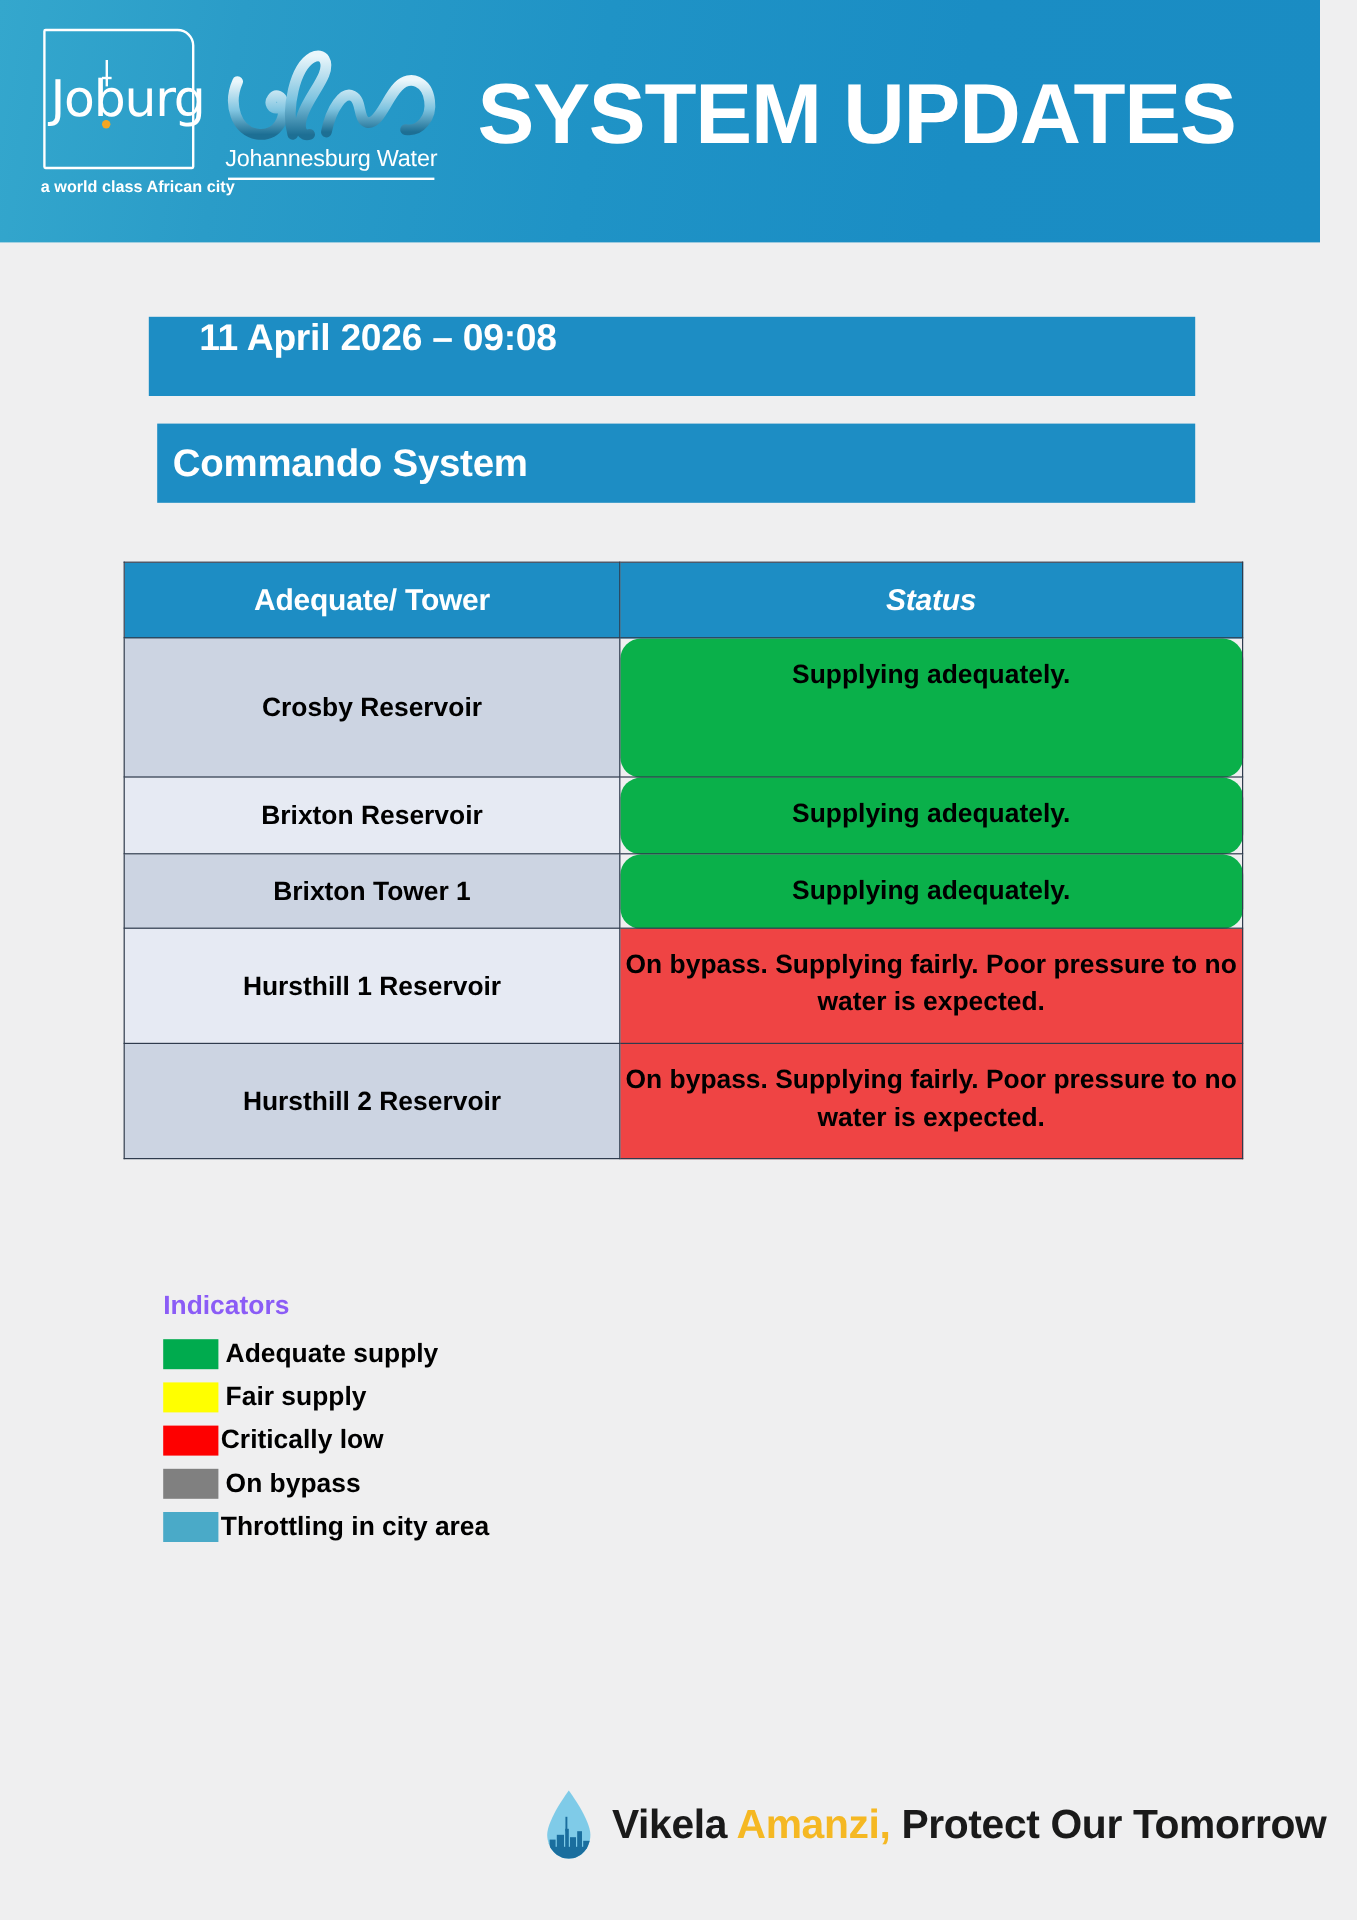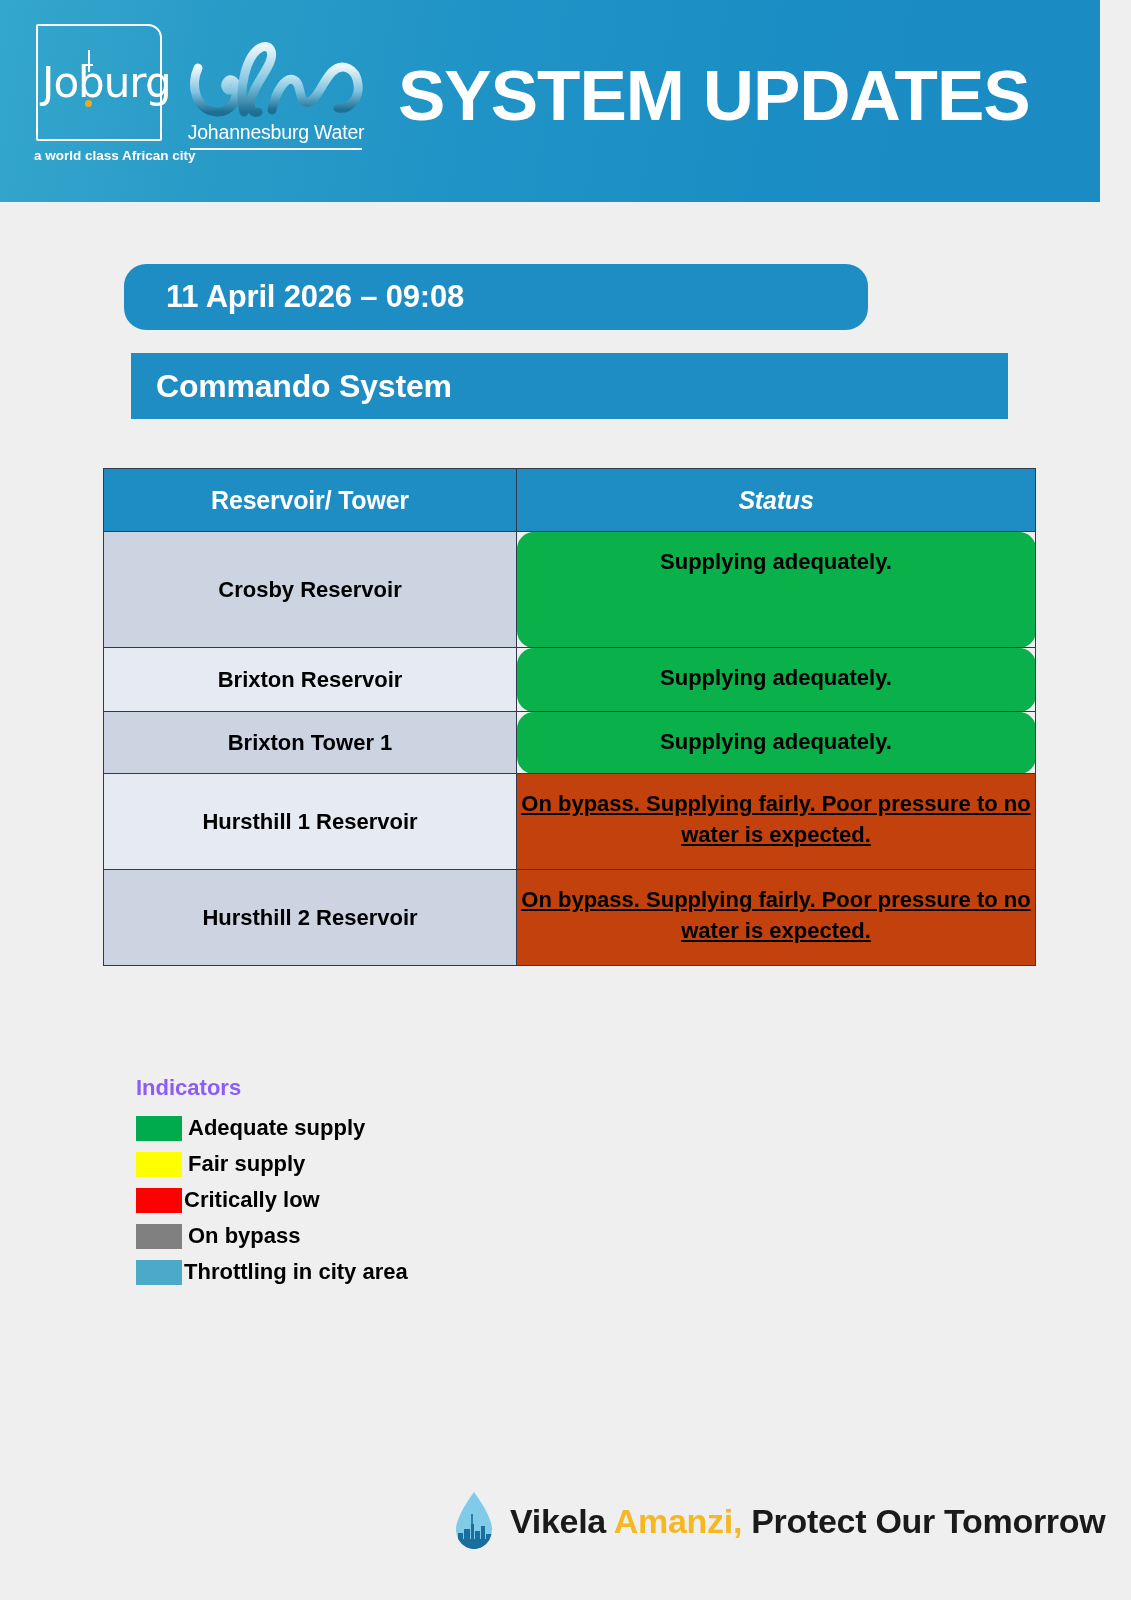--- a/index.html
+++ b/index.html
@@ -108,42 +108,40 @@
     font-weight: bold;
     letter-spacing: -1px;
     font-family: "Liberation Sans", sans-serif;
     white-space: nowrap;
   }
 
   
   .date-bar {
     position: absolute;
     left: 124px; top: 264px;
-    width: 744px; height: 66px;
+    width: 872px; height: 66px;
     background: #1d8dc4;
     display: flex;
-    align-items: center;
-    border-radius: 22px;
+    align-items: flex-start;
   }
   .date-bar span {
     color: #ffffff;
     font-size: 31px;
     font-weight: bold;
     margin-left: 42px;
     letter-spacing: -0.2px;
     font-family: "Liberation Sans", sans-serif;
   }
   .system-bar {
     position: absolute;
     left: 131px; top: 353px;
     width: 865px; height: 66px;
     background: #1d8dc4;
     display: flex;
     align-items: center;
-    padding-left: 12px;
   }
   .system-bar span {
     color: #ffffff;
     font-size: 32px;
     font-weight: bold;
     margin-left: 13px;
     letter-spacing: -0.2px;
     font-family: "Liberation Sans", sans-serif;
   }
 
@@ -182,21 +180,21 @@
     font-size: 22px;
     font-weight: bold;
     color: #000000;
     padding: 8px 18px;
     line-height: 1.42;
   }
   .cell-status.top-align { vertical-align: top; padding-top: 14px; }
   .row-dark .cell-name { background: #ccd4e2; }
   .row-light .cell-name { background: #e6eaf3; text-align: center; }
   .st-green { background: #0ab04a; border-radius: 17px; }
-  .st-gray  { background: #c2410c; text-decoration: underline; }
+  .st-gray  { background: #ef4444; }
 
   
   .indicators {
     position: absolute;
     left: 136px; top: 1075px;
     width: 420px;
   }
   .ind-title {
     font-size: 22px;
     font-weight: bold;
@@ -279,21 +277,21 @@
   <span>11 April 2026 – 09:08</span>
 </div>
 
 <div class="system-bar">
   <span>Commando System</span>
 </div>
 
 <table class="table">
   <thead>
     <tr>
-      <th class="col-name">Reservoir/ Tower</th>
+      <th class="col-name">Adequate/ Tower</th>
       <th class="col-status">Status</th>
     </tr>
   </thead>
   <tbody>
     <tr class="row-dark" style="height:116px">
       <td class="cell-name">Crosby Reservoir</td>
       <td class="cell-status st-green top-align">Supplying adequately.</td>
     </tr>
     <tr class="row-light" style="height:64px">
       <td class="cell-name">Brixton Reservoir</td>

